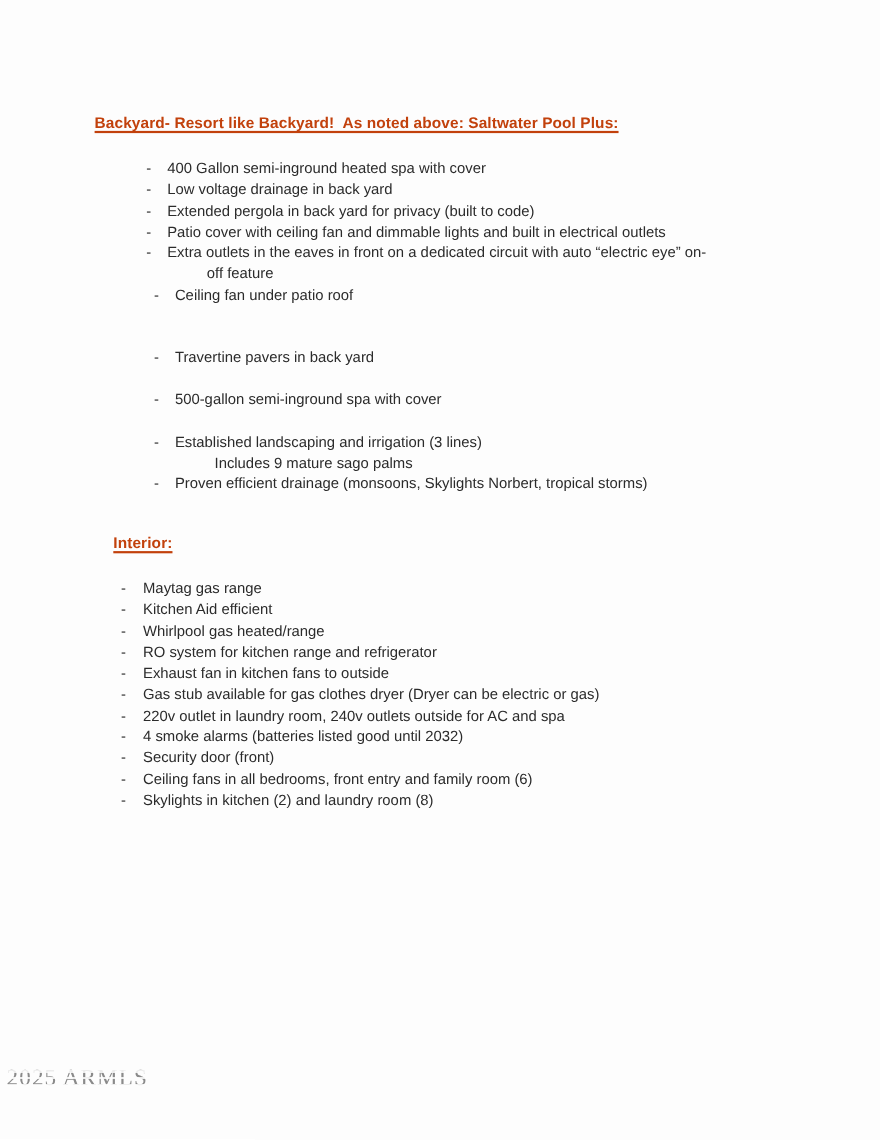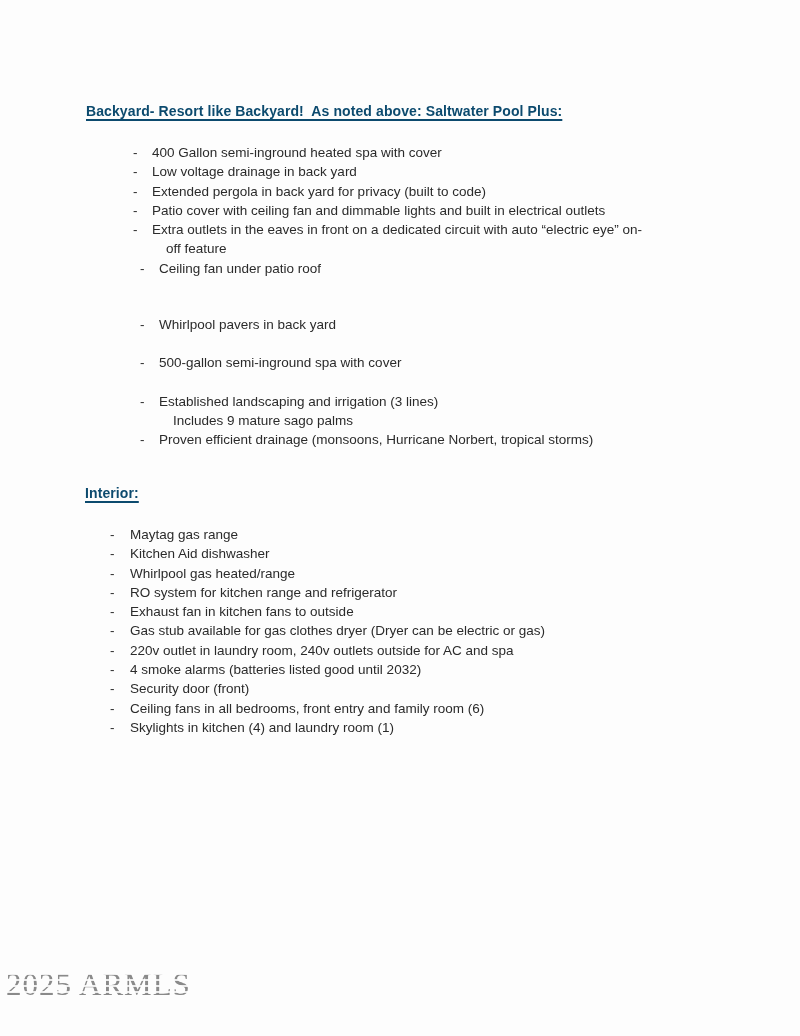--- a/index.html
+++ b/index.html
@@ -14,56 +14,56 @@
     background: #fdfdfd;
     font-family: "Liberation Sans", sans-serif;
     color: #2b2b2b;
     overflow: hidden;
   }
   .heading {
     position: absolute;
     margin: 0;
     font-size: 14px;
     font-weight: 700;
-    color: #0c4a6e;
+    color: #c2410c;
     text-decoration: underline;
     text-decoration-thickness: 1.6px;
     text-underline-offset: 3px;
     white-space: pre-wrap;
     letter-spacing: 0.1px;
   }
   .h-backyard { left: 86px; top: 103px; }
-  .h-interior { left: 85px; top: 485px; }
+  .h-interior { left: 103px; top: 485px; }
 
   .list {
     position: absolute;
     font-size: 13.5px;
     line-height: 19.3px;
     color: #2b2b2b;
   }
   .list-backyard-a { left: 133px; top: 143px; width: 620px; }
   .list-backyard-b { left: 133px; top: 315px; width: 620px; }
   .list-interior   { left: 110px; top: 525px; width: 640px; }
 
   .li { display: flex; align-items: flex-start; }
   .li.indent { margin-left: 7px; }
   .dash {
     flex: 0 0 19px;
     width: 19px;
   }
   .list-interior .dash { flex-basis: 20px; width: 20px; }
   .txt { flex: 1 1 auto; }
-  .cont { margin-left: 14px; }
+  .cont { margin-left: 36px; }
 
   .watermark {
     position: absolute;
     left: 6px;
     top: 969px;
     font-family: "Liberation Serif", serif;
-    font-size: 31px;
+    font-size: 21px;
     letter-spacing: 1px;
     color: #8a8a8a;
     line-height: 1;
   }
   
   .watermark::after {
     content: "";
     position: absolute;
     inset: 0;
     background: repeating-linear-gradient(
@@ -106,46 +106,46 @@
       </div>
       <div class="li indent">
         <span class="dash">-</span>
         <span class="txt">Ceiling fan under patio roof</span>
       </div>
     </div>
 
   <div class="list list-backyard-b">
       <div class="li indent">
         <span class="dash">-</span>
-        <span class="txt">Whirlpool pavers in back yard</span>
+        <span class="txt">Travertine pavers in back yard</span>
       </div>
       <div class="li indent" style="margin-top: 19px;">
         <span class="dash">-</span>
         <span class="txt">500-gallon semi-inground spa with cover</span>
       </div>
       <div class="li indent" style="margin-top: 19px;">
         <span class="dash">-</span>
         <span class="txt">Established landscaping and irrigation (3 lines)<div class="cont">Includes 9 mature sago palms</div></span>
       </div>
       <div class="li indent">
         <span class="dash">-</span>
-        <span class="txt">Proven efficient drainage (monsoons, Hurricane Norbert, tropical storms)</span>
+        <span class="txt">Proven efficient drainage (monsoons, Skylights Norbert, tropical storms)</span>
       </div>
     </div>
 
   <h2 class="heading h-interior">Interior:</h2>
 
   <div class="list list-interior">
       <div class="li">
         <span class="dash">-</span>
         <span class="txt">Maytag gas range</span>
       </div>
       <div class="li">
         <span class="dash">-</span>
-        <span class="txt">Kitchen Aid dishwasher</span>
+        <span class="txt">Kitchen Aid efficient</span>
       </div>
       <div class="li">
         <span class="dash">-</span>
         <span class="txt">Whirlpool gas heated/range</span>
       </div>
       <div class="li">
         <span class="dash">-</span>
         <span class="txt">RO system for kitchen range and refrigerator</span>
       </div>
       <div class="li">
@@ -167,19 +167,19 @@
       <div class="li">
         <span class="dash">-</span>
         <span class="txt">Security door (front)</span>
       </div>
       <div class="li">
         <span class="dash">-</span>
         <span class="txt">Ceiling fans in all bedrooms, front entry and family room (6)</span>
       </div>
       <div class="li">
         <span class="dash">-</span>
-        <span class="txt">Skylights in kitchen (4) and laundry room (1)</span>
+        <span class="txt">Skylights in kitchen (2) and laundry room (8)</span>
       </div>
     </div>
 
   <div class="watermark">2025 ARMLS</div>
 
 </div>
 
 </body></html>

